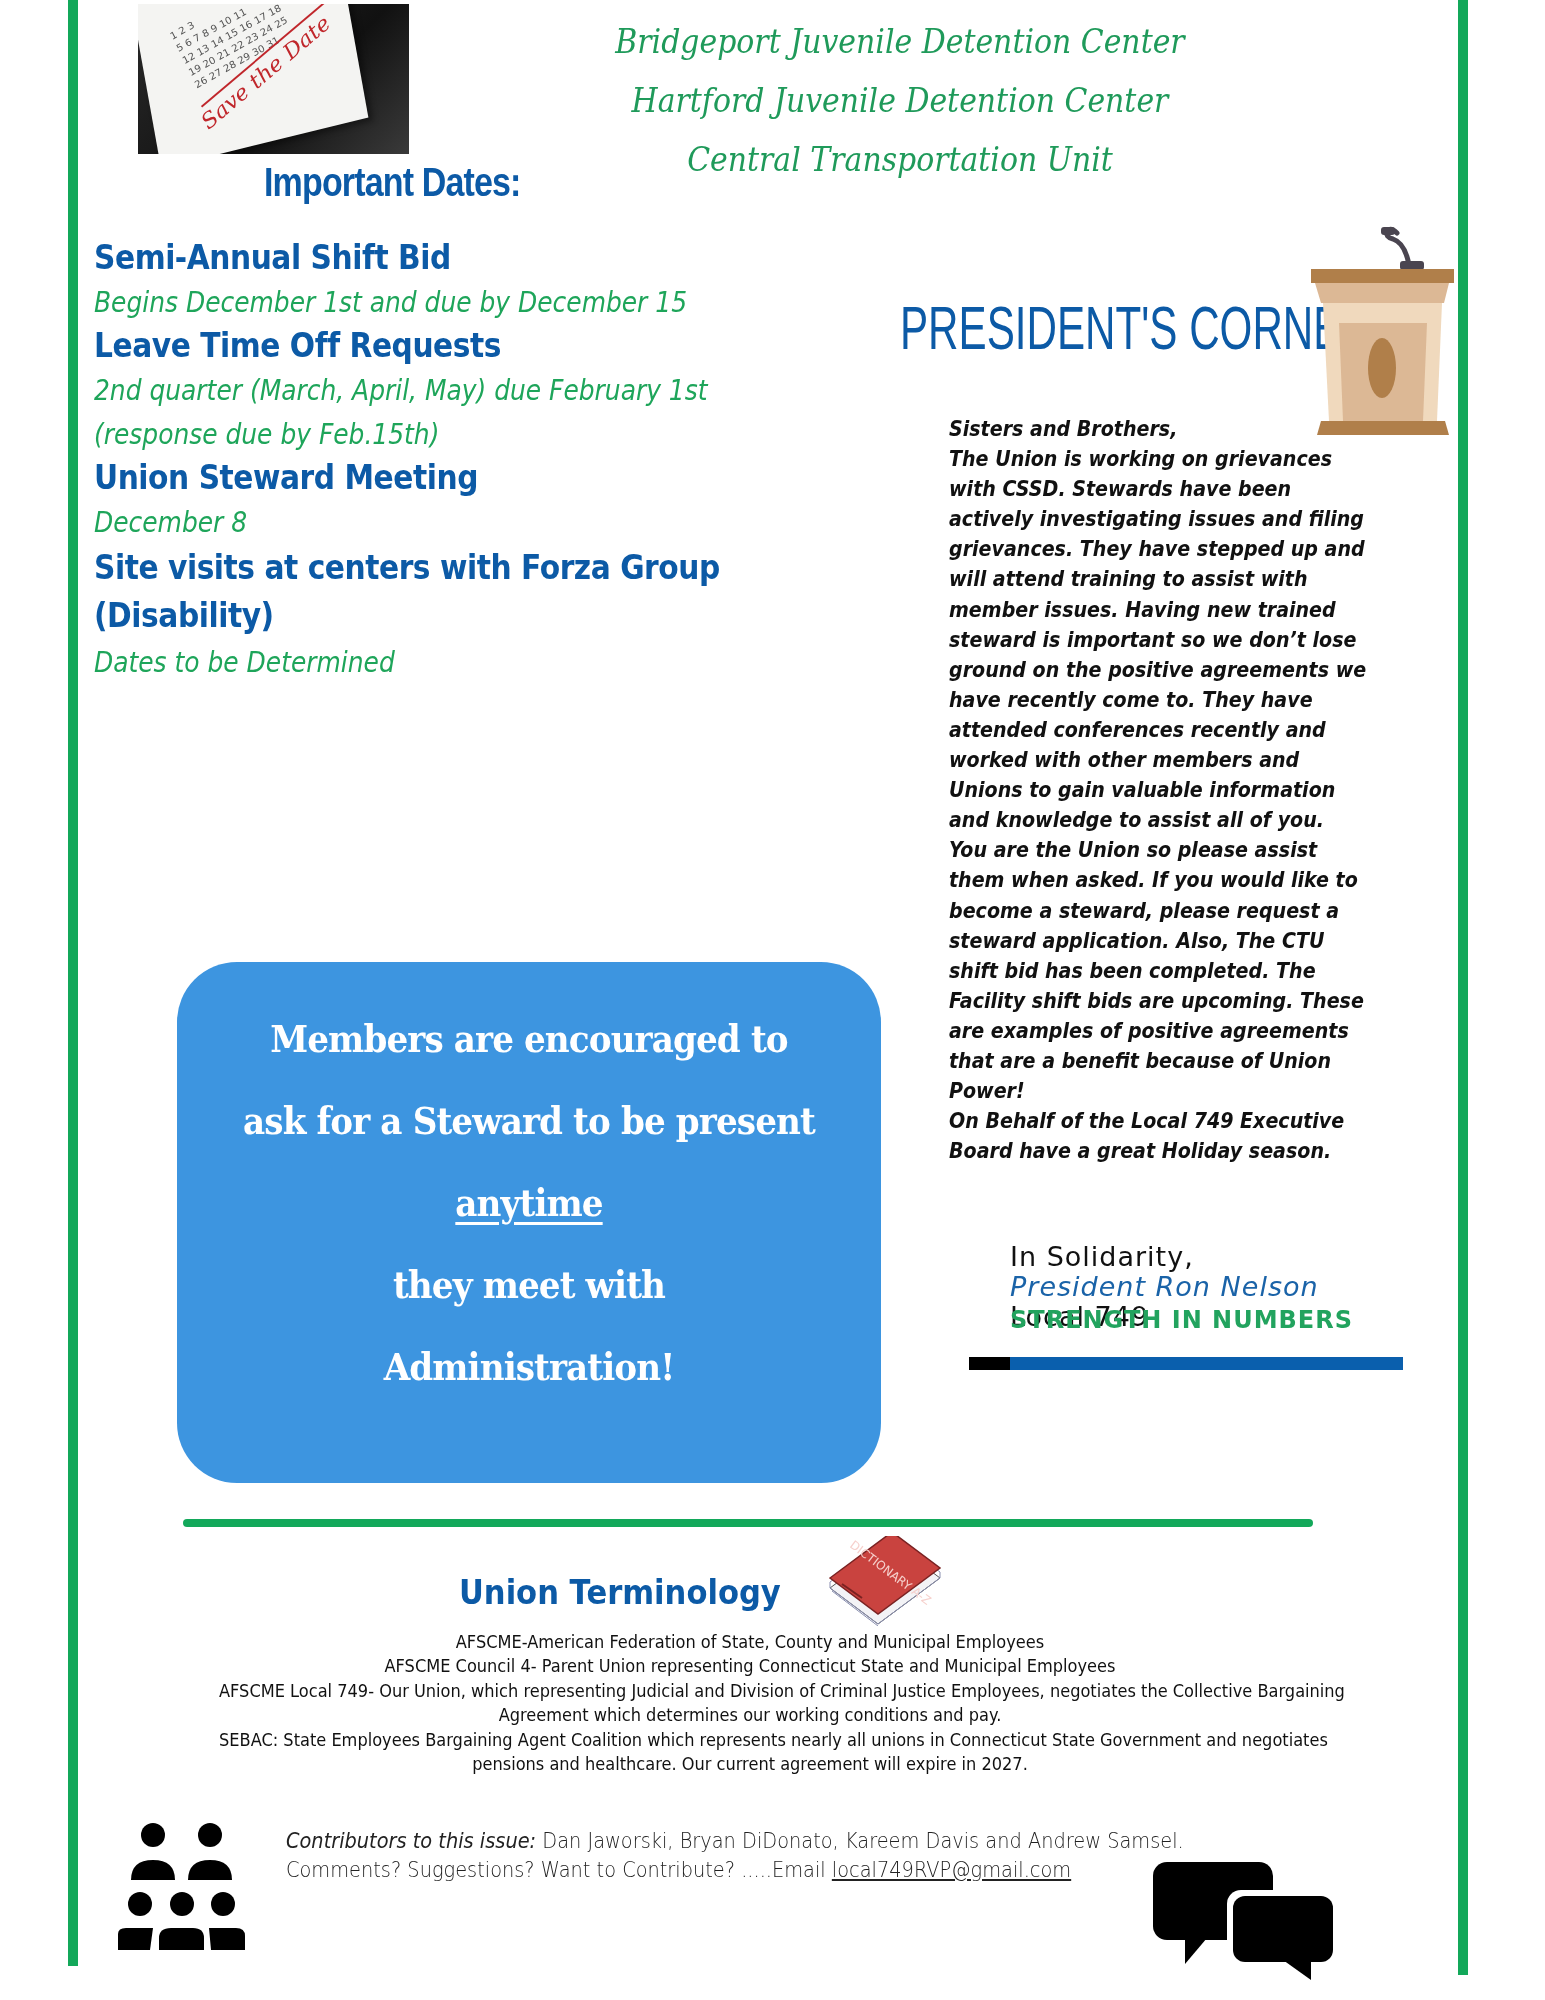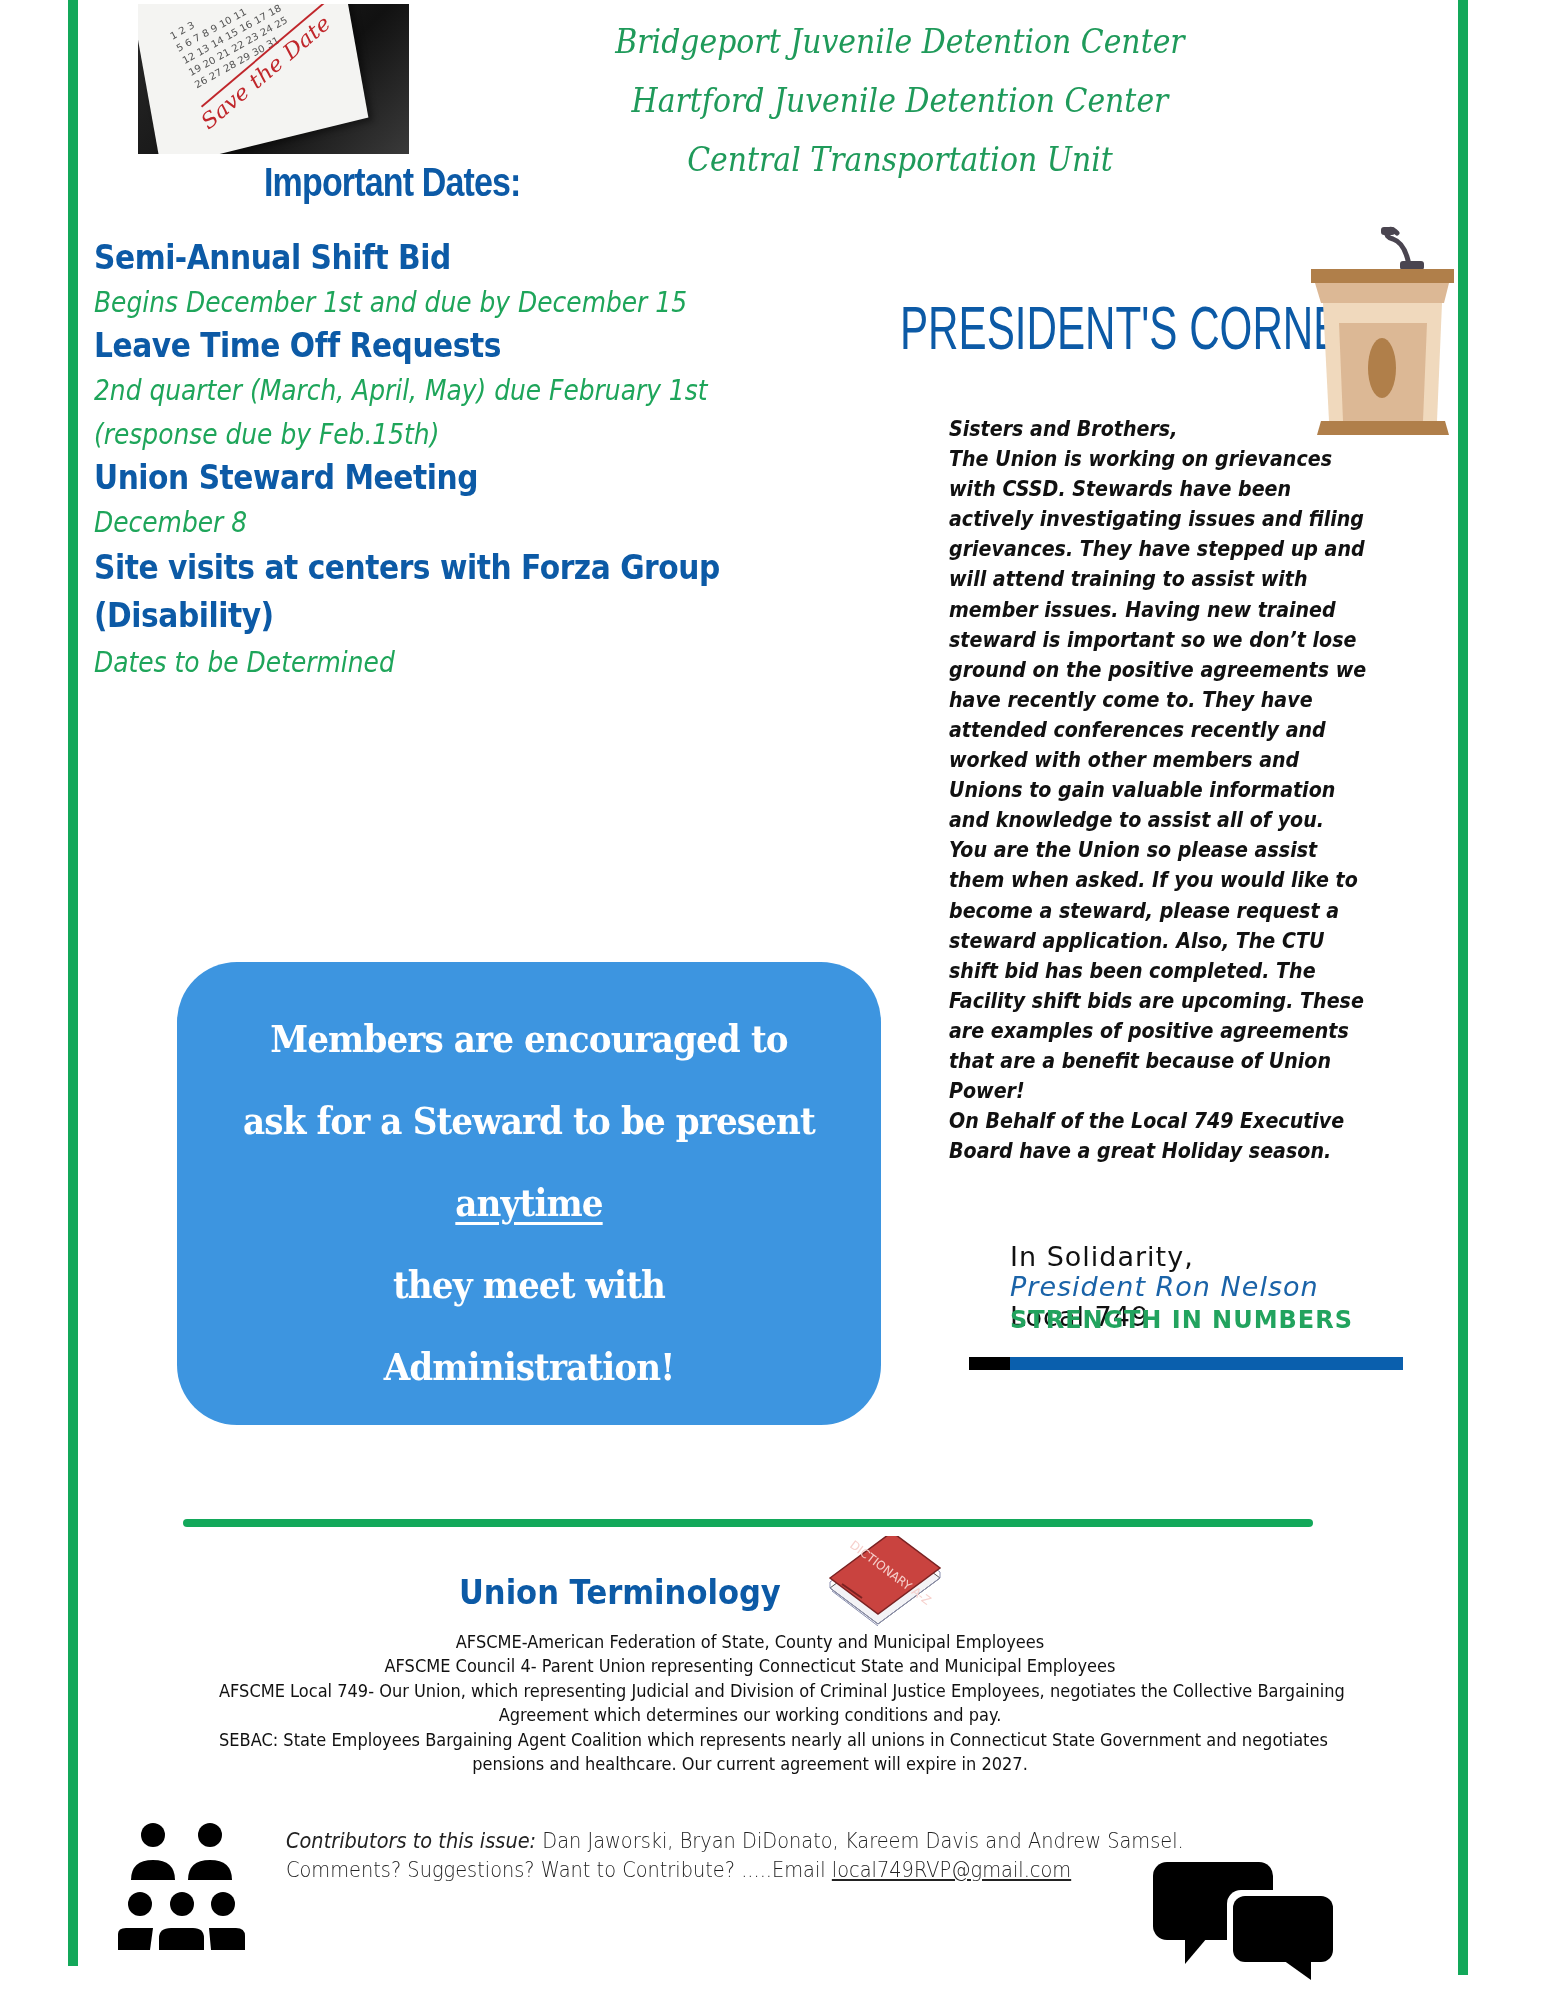--- a/index.html
+++ b/index.html
@@ -33,21 +33,21 @@
   .pres-body div { white-space:nowrap; transform:scaleX(0.93); transform-origin:left; }
 
   .signature { left:1010px; top:1242px; font-family:"DejaVu Sans", sans-serif; font-weight:normal; font-size:27px; line-height:30px; letter-spacing:1px; }
   .sig-1 { color:#111; }
   .sig-2 { color:#1a63a8; font-style:italic; }
   .sig-3 { color:#111; }
   .strength { left:1010px; top:1306px; font-family:"DejaVu Sans", sans-serif; font-weight:bold; font-size:24px; color:#22a35e; letter-spacing:1px;text-align:right; }
   .sig-bar-black { left:969px; top:1357px; width:41px; height:13px; background:#000; }
   .sig-bar-blue { left:1010px; top:1357px; width:393px; height:13px; background:#0a5fad; }
 
-  .callout { left:177px; top:962px; width:704px; height:463px; background:#3d95e0; border-radius:60px; }
+  .callout { left:177px; top:962px; width:704px; height:521px; background:#3d95e0; border-radius:60px; }
   .callout-text { position:absolute; left:0; top:36px; width:100%; text-align:center; font-family:"DejaVu Serif", serif; font-weight:bold; font-size:38px; color:#ffffff; line-height:82px; letter-spacing:-1px; }
   .callout-text div { transform:scaleX(0.9); }
   .callout-text .u span { text-decoration:underline; text-underline-offset:6px; }
 
   .green-rule { left:183px; top:1519px; width:1130px; height:8px; background:#13a85a; border-radius:4px; }
 
   .term-title { left:459px; top:1572px; font-family:"DejaVu Sans", sans-serif; font-weight:bold; font-size:34px; color:#0c5aa6; transform:scaleX(0.9); transform-origin:left; white-space:nowrap; }
   .dict-icon { left:822px; top:1536px; width:124px; height:90px; }
 
   .terms { left:160px; top:1630px; width:1180px; text-align:center; font-family:"DejaVu Sans", sans-serif; font-size:18px; line-height:24.4px; color:#111; }

